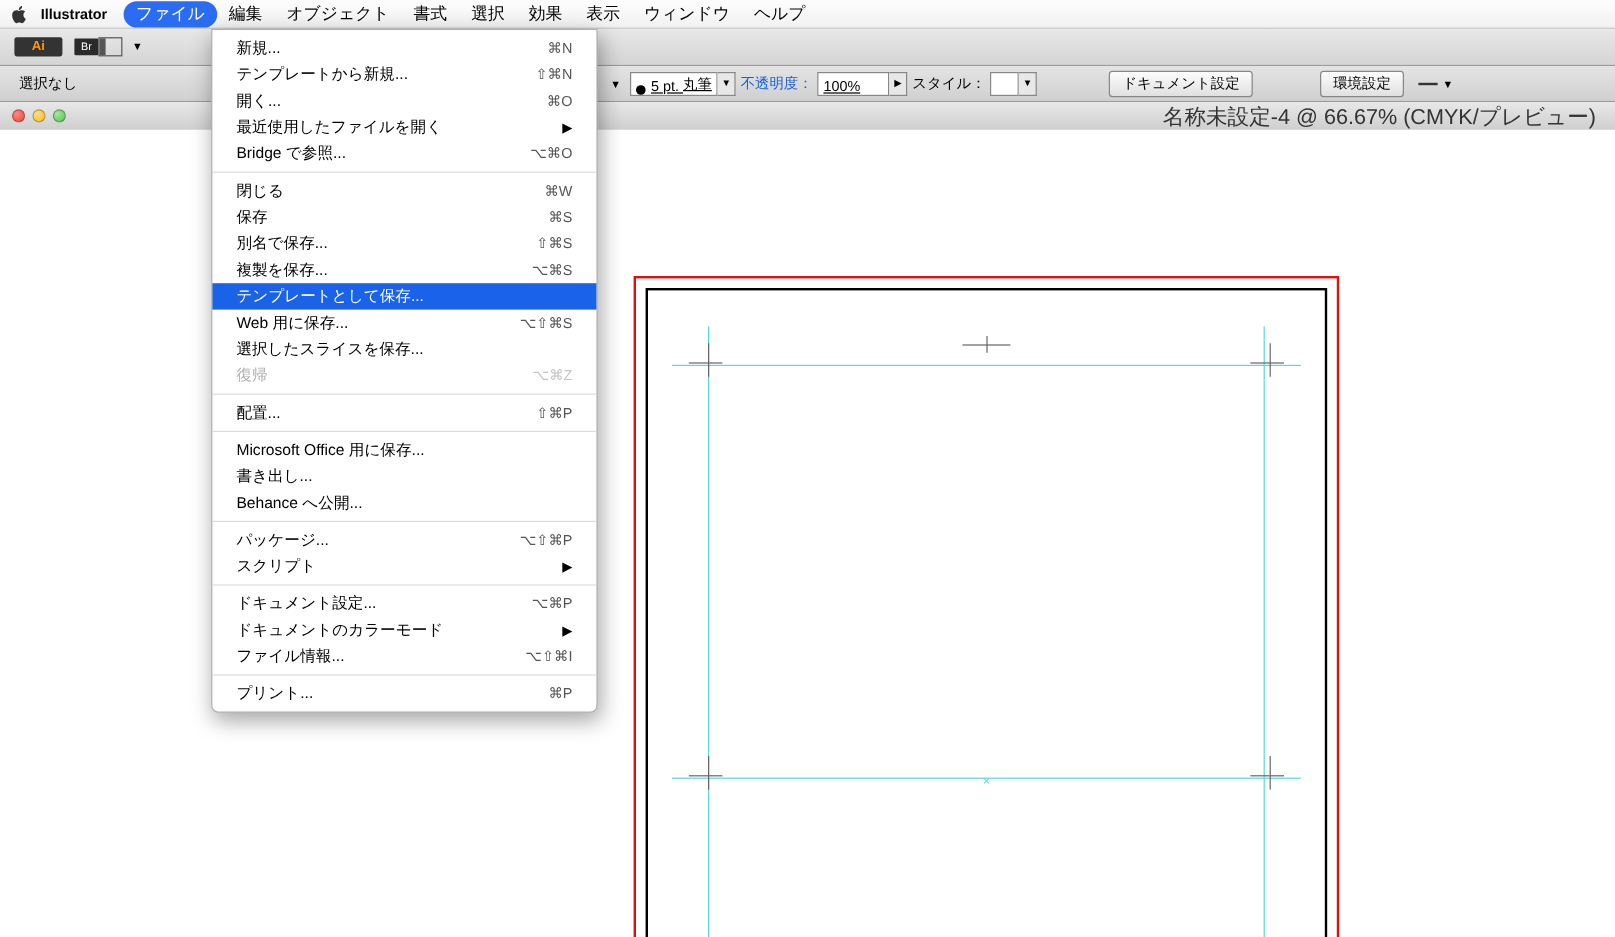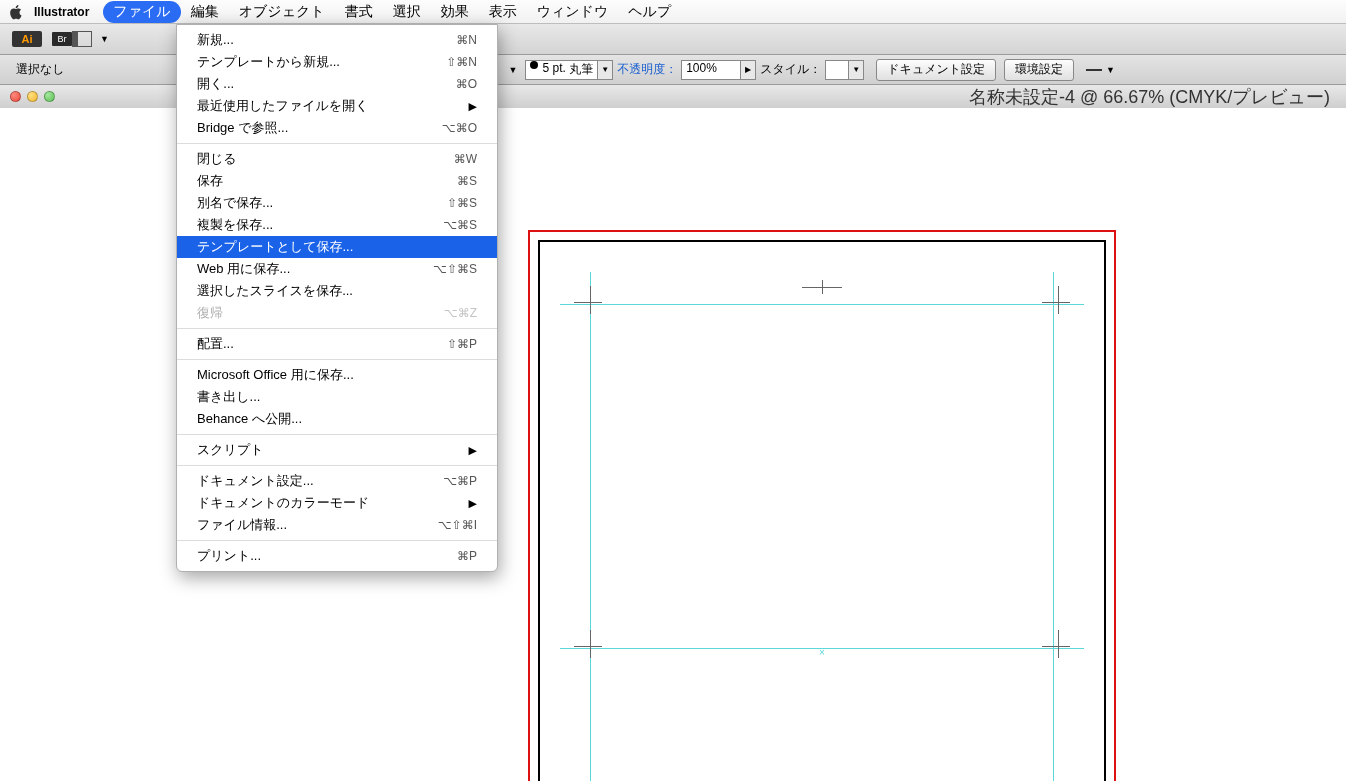--- a/index.html
+++ b/index.html
@@ -3,30 +3,30 @@
 <meta charset="utf-8">
 <style>
   html,body{margin:0;padding:0;font-family:"Hiragino Kaku Gothic Pro","Meiryo",sans-serif;font-size:13px;background:#fff;color:#000;}
   .menubar{height:24px;background:linear-gradient(#fdfdfd,#f1f1f1);border-bottom:1px solid #bdbdbd;display:flex;align-items:center;padding:0 8px;box-sizing:border-box;}
   .menubar .apple-icon{width:16px;height:16px;margin-right:10px;}
   .menubar .app-name{font-weight:bold;margin-right:14px;font-size:12px;}
   .menubar .menu{padding:2px 10px;font-size:14px;cursor:default;}
   .menubar .menu.active{background:#2a6df4;color:#fff;border-radius:11px;}
   
   .toolbar1{height:30px;background:linear-gradient(#e8e8e8,#d4d4d4);border-bottom:1px solid #9c9c9c;display:flex;align-items:center;padding:0 12px;}
-  .toolbar1 .ai-logo{width:30px;height:16px;background:#333;color:#ff9a00;font-weight:bold;font-size:11px;display:flex;align-items:center;justify-content:center;margin-right:10px;border-radius:2px;}
+  .toolbar1 .ai-logo{width:40px;height:16px;background:#333;color:#ff9a00;font-weight:bold;font-size:11px;display:flex;align-items:center;justify-content:center;margin-right:10px;border-radius:2px;}
   .toolbar1 .br-logo{width:20px;height:14px;background:#2a2a2a;color:#fff;font-size:9px;display:flex;align-items:center;justify-content:center;border-radius:1px;}
   .toolbar1 .layout-icon{width:18px;height:14px;border:1px solid #555;margin-right:6px;position:relative;}
   .toolbar1 .layout-icon::before{content:"";position:absolute;left:0;top:0;bottom:0;width:5px;background:#555;}
   .toolbar1 .dd-tri{font-size:9px;margin-left:2px;}
   
   .toolbar2{height:30px;background:linear-gradient(#e4e4e4,#d0d0d0);border-bottom:1px solid #9c9c9c;display:flex;align-items:center;padding:0 12px;box-sizing:border-box;font-size:12px;}
-  .toolbar2 .field-input{background:#fff;border:1px solid #888;height:18px;padding:0 4px;display:inline-flex;align-items:flex-start;}
+  .toolbar2 .field-input{background:#fff;border:1px solid #888;height:18px;padding:0 4px;display:inline-flex;align-items:flex-end;text-decoration:underline;}
   .toolbar2 .dd-btn{width:14px;height:18px;border:1px solid #888;border-left:none;background:#e8e8e8;display:inline-flex;align-items:center;justify-content:center;font-size:8px;}
-  .toolbar2 .btn{background:linear-gradient(#fdfdfd,#e0e0e0);border:1px solid #888;height:20px;padding:0 10px;display:inline-flex;align-items:center;border-radius:3px;}
+  .toolbar2 .btn{background:linear-gradient(#fdfdfd,#e0e0e0);border:1px solid #888;height:20px;padding:0 10px;display:inline-flex;align-items:center;border-radius:3px;margin-left:48px;}
   .toolbar2 .lbl{margin:12px 4px;}
   .toolbar2 .link-lbl{color:#1a5fd0;margin:0 4px;}
   .toolbar2 .bullet{width:8px;height:8px;border-radius:50%;background:#000;display:inline-block;margin-right:4px;}
   .toolbar2 .bar-icon{width:16px;height:14px;display:inline-block;position:relative;margin-left:12px;}
   .toolbar2 .bar-icon::before{content:"";position:absolute;left:0;top:6px;width:16px;height:2px;background:#333;}
   
   .docbar{height:24px;background:linear-gradient(#e8e8e8,#cfcfcf);border-bottom:1px solid #999;display:flex;align-items:center;padding:0 10px;box-sizing:border-box;}
   .traffic{display:flex;gap:6px;}
   .traffic span{width:11px;height:11px;border-radius:50%;border:1px solid rgba(0,0,0,.25);box-sizing:border-box;}
   .tl-red{background:radial-gradient(circle at 30% 30%,#ff8a80,#e94b3c);}
@@ -183,20 +183,24 @@
       <span>Microsoft Office 用に保存...</span>
     </div>
     <div class="item">
       <span>書き出し...</span>
     </div>
     <div class="item">
       <span>Behance へ公開...</span>
     </div>
     <hr>
     <div class="item">
+      <span>パッケージ...</span>
+      <span class="short">⌥⇧⌘P</span>
+    </div>
+    <div class="item">
       <span>スクリプト</span>
       <span class="sub-arrow">▶</span>
     </div>
     <hr>
     <div class="item">
       <span>ドキュメント設定...</span>
       <span class="short">⌥⌘P</span>
     </div>
     <div class="item">
       <span>ドキュメントのカラーモード</span>

